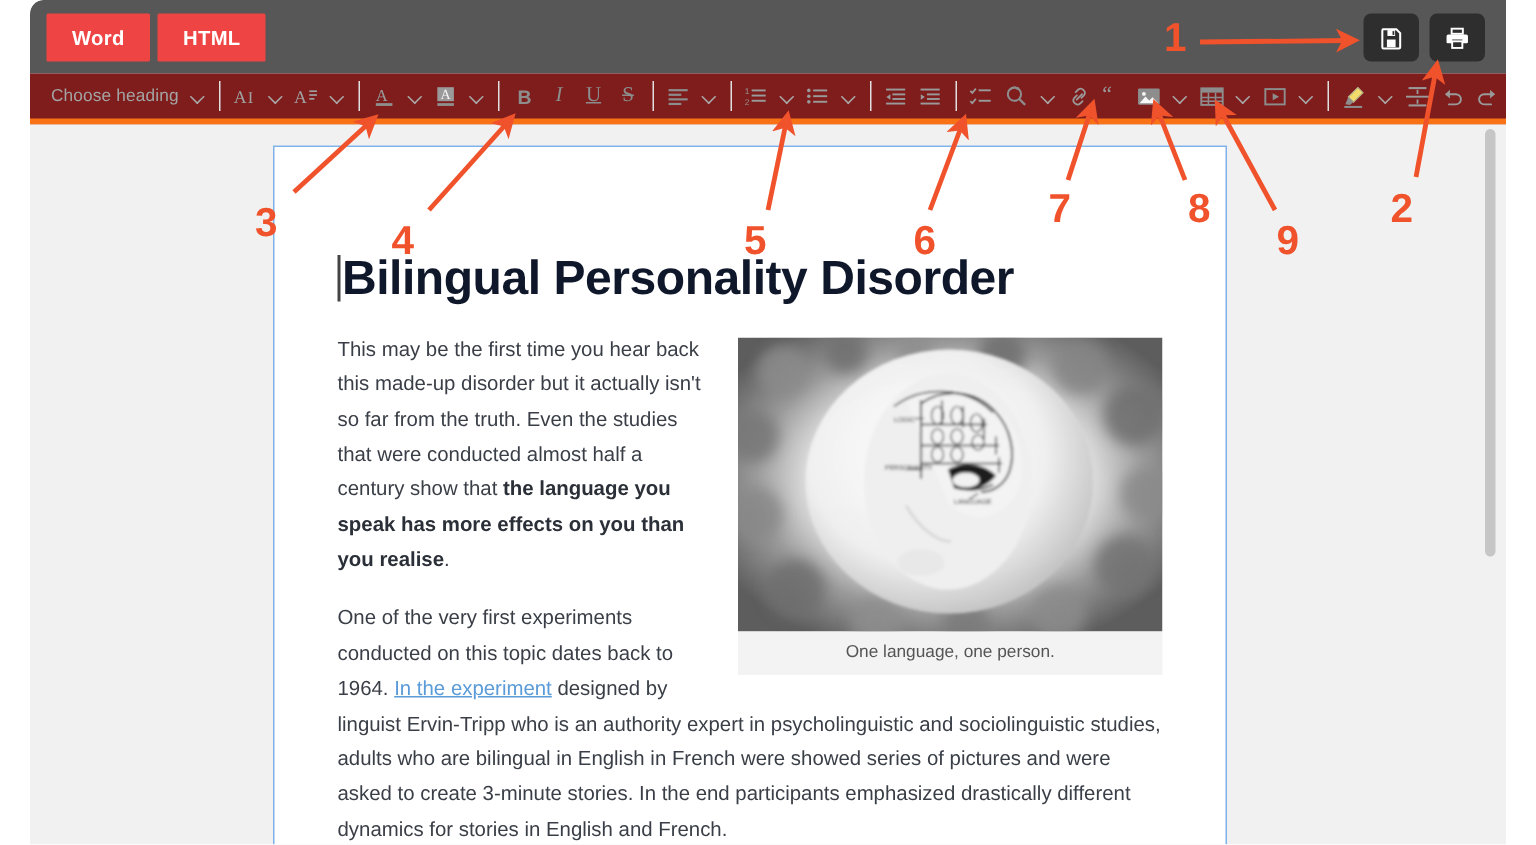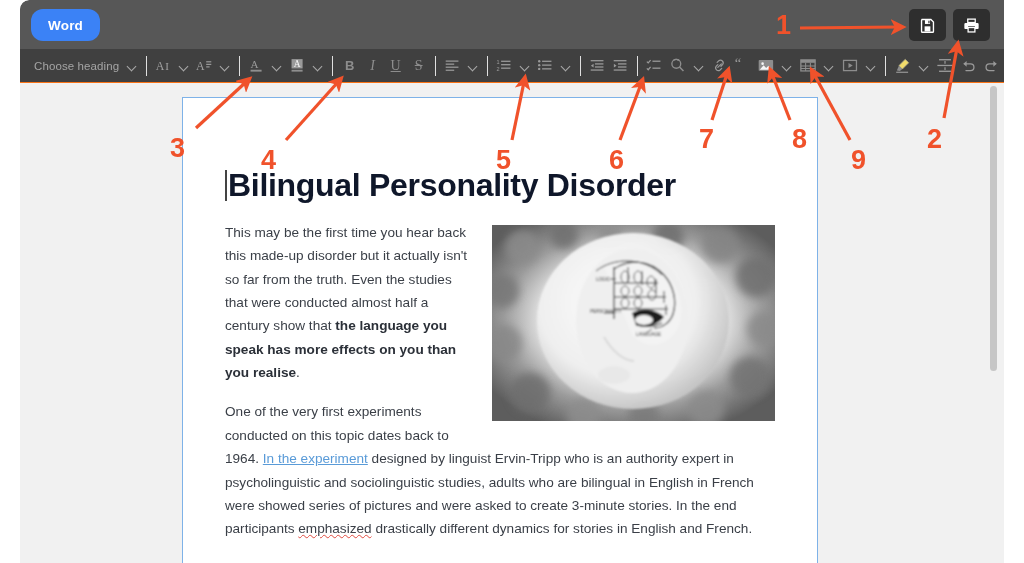--- a/index.html
+++ b/index.html
@@ -32,26 +32,26 @@
     left: 0; top: 0;
     width: 984px; height: 49px;
     background: #575757;
     border-top-left-radius: 9px;
   }
   .tabgroup {
     position: absolute; left: 11px; top: 9px;
     display: flex; gap: 5px;
   }
   .tabbtn {
-    background: #3b82f6;
+    background: #ef4444;
     color: #ffffff;
     font-size: 13.5px;
     font-weight: bold;
     border: none;
-    border-radius: 12px;
+    border-radius: 1px;
     height: 32px;
     padding: 0 17px;
     display: flex; align-items: center; justify-content: center;
     cursor: pointer;
     letter-spacing: .2px;
   }
   .topright {
     position: absolute; right: 14px; top: 9px;
     display: flex; gap: 7px;
   }
@@ -62,22 +62,22 @@
     display: flex; align-items: center; justify-content: center;
     cursor: pointer;
   }
   .iconbtn-dark svg { display: block; }
 
   
   .toolbar {
     position: absolute;
     left: 0; top: 49px;
     width: 984px; height: 34px;
-    background: #404040;
-    border-bottom: 1px solid #f97316;
+    background: #7f1d1d;
+    border-bottom: 4px solid #f97316;
     display: flex; align-items: center;
     padding: 0 4px;
     white-space: nowrap;
   }
   .tb-item {
     height: 26px;
     display: inline-flex;
     align-items: center;
     justify-content: center;
     padding: 0 3px;
@@ -192,21 +192,20 @@
     color: #3a3f47;
     margin: 0 0 16px 0;
   }
   p.para b { color: #2b3038; font-weight: bold; }
   a.inlink {
     color: #5a9bd8;
     text-decoration: underline;
     text-align: right;
   }
   .spell {
-    text-decoration: underline;
     text-decoration-style: wavy;
     text-decoration-color: #e04a3f;
     text-decoration-thickness: 1px;
   }
 
   
   .vscroll {
     position: absolute;
     right: 5px; top: 0px;
     width: 12px; height: 480px;
@@ -236,20 +235,21 @@
 </style>
 </head>
 <body>
 
 <div id="root">
   <div class="app">
 
     <div class="topbar">
       <div class="tabgroup">
         <button class="tabbtn">Word</button>
+        <button class="tabbtn">HTML</button>
       </div>
       <div class="topright">
         <button class="iconbtn-dark" title="Save">
           <span>
             <svg width="17" height="17" viewBox="0 0 20 20" fill="none">
               <path d="M3 3h11l3 3v11a1 1 0 0 1-1 1H4a1 1 0 0 1-1-1V4a1 1 0 0 1 1-1z" stroke="#fff" stroke-width="1.6" fill="none"></path>
               <rect x="7" y="3.6" width="6" height="4.6" fill="#fff"></rect>
               <rect x="11" y="4.4" width="1.4" height="3" fill="#2e2e2e"></rect>
               <rect x="6.6" y="11" width="6.8" height="6" fill="#fff"></rect>
             </svg>
@@ -583,20 +583,21 @@
                     <text x="98" y="88" font-size="4.5" fill="#2a2a2a" font-family="Liberation Sans, sans-serif">PERSONALITY</text>
                     <text x="144" y="111" font-size="4.5" fill="#2a2a2a" font-family="Liberation Sans, sans-serif">LANGUAGE</text>
                     <path d="M112 88h10" stroke="#2a2a2a" stroke-width=".8"></path>
                     <path d="M118 54h6" stroke="#2a2a2a" stroke-width=".8"></path>
                     <path d="M160 104l-6 4" stroke="#2a2a2a" stroke-width=".8"></path>
                     <path d="M112 112c8 14 20 24 30 24" stroke="#d8d8d8" stroke-width="2" fill="none"></path>
                     <ellipse cx="122" cy="150" rx="16" ry="9" fill="#e6e6e6" opacity=".7"></ellipse>
                   </g>
                 </svg>
               </span>
+              <figcaption class="cap">One language, one person.</figcaption>
             </figure>
 
             <p class="para"><span>This may be the first time you hear back this made-up disorder but it actually isn't so far from the truth. Even the studies that were conducted almost half a century show that </span><b>the language you speak has more effects on you than you realise</b><span>.</span></p>
 
             <p class="para"><span>One of the very first experiments conducted on this topic dates back to 1964. </span><a class="inlink" href="#">In the experiment</a><span> designed by linguist Ervin-Tripp who is an authority expert in psycholinguistic and sociolinguistic studies, adults who are bilingual in English in French were showed series of pictures and were asked to create 3-minute stories. In the end participants </span><span class="spell">emphasized</span><span> drastically different dynamics for stories in English and French.</span></p>
 
           </div>
         </div>
       </div>
 

